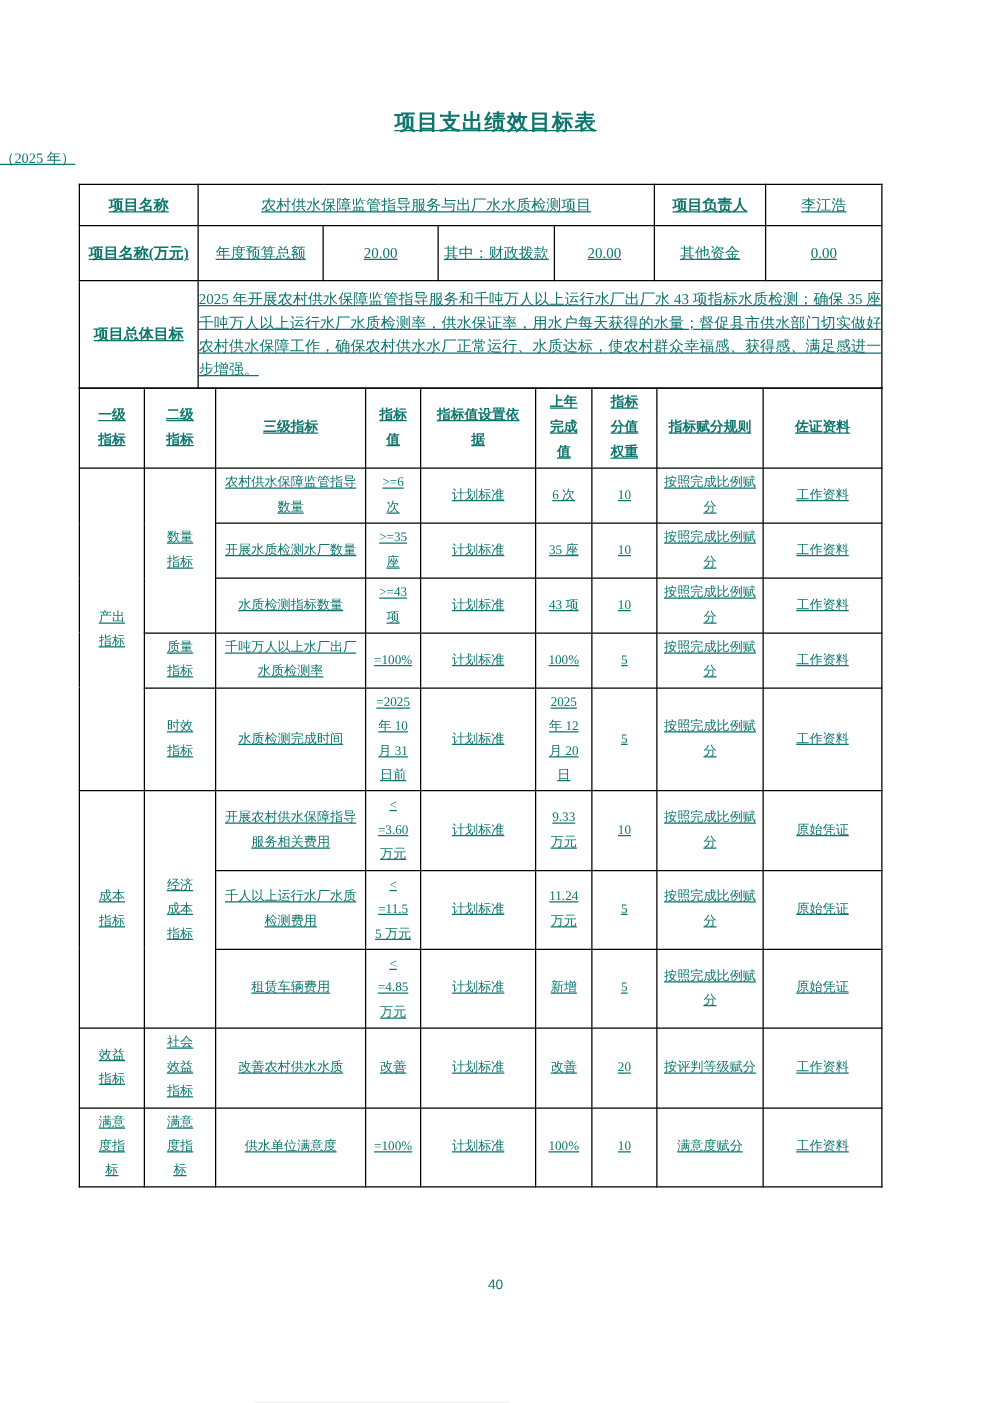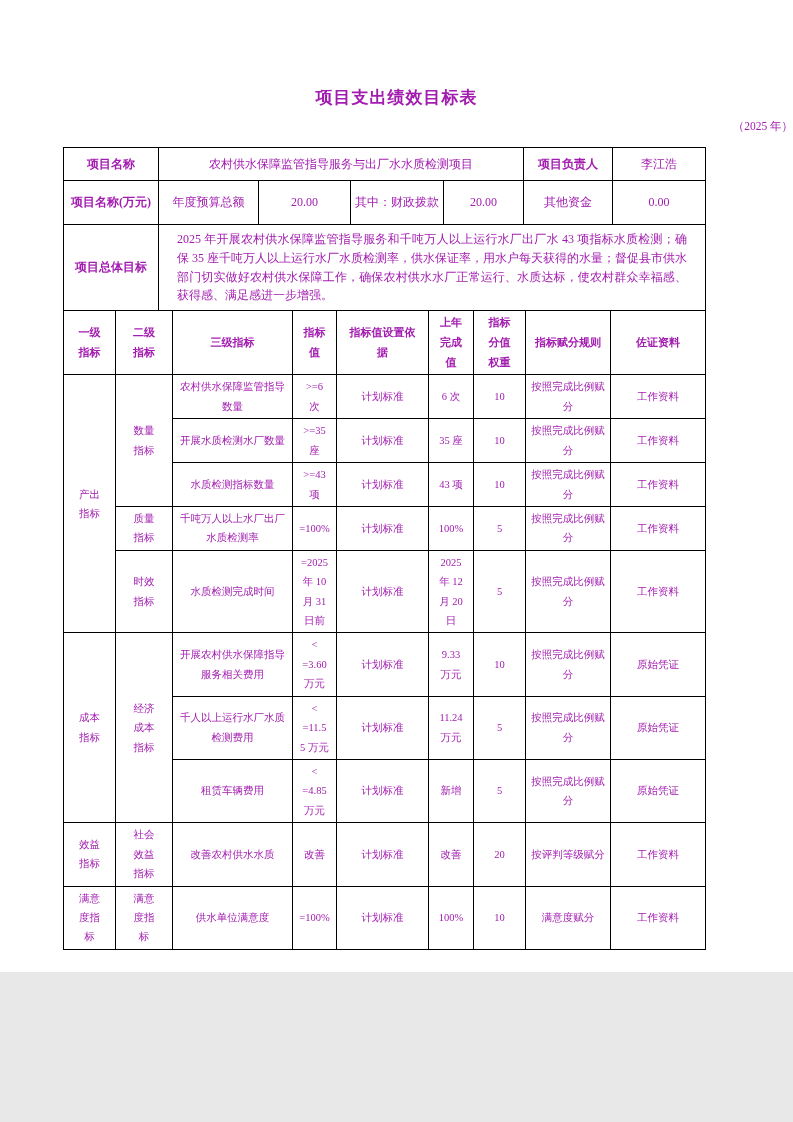--- a/index.html
+++ b/index.html
@@ -1,42 +1,42 @@
 <!DOCTYPE html>
 <html><head>
 <meta charset="utf-8">
 <style>
   html,body{margin:0;padding:0;background:#e8e8e8;}
   .page{
-    width:793px;height:972px;background:#ffffff;position:relative;
-    font-family:"Liberation Serif","DejaVu Serif",serif;color:#a21caf;
-    box-sizing:border-box;padding-top:86px;
+    width:793px;height:1122px;background:#ffffff;position:relative;
+    font-family:"Liberation Serif","DejaVu Serif",serif;color:#0f766e;
+    box-sizing:border-box;padding-top:86px;text-decoration:underline;
   }
   .doc-title{
     text-align:center;font-size:17px;font-weight:bold;letter-spacing:1px;margin:0;
   }
   .doc-subtitle{
-    text-align:right;font-size:11.5px;margin-top:10px;
+    text-align:left;font-size:11.5px;margin-top:10px;
   }
   table{border-collapse:collapse;table-layout:fixed;margin-left:63px;width:642px;}
   td,th{
     border:1px solid #000;text-align:center;vertical-align:middle;
     padding:2px 3px;white-space:pre-line;overflow:hidden;box-sizing:border-box;
   }
   
   .info-table{margin-top:13px;font-size:12px;}
   .info-table td{line-height:1.55;}
   .info-table .lbl{font-weight:bold;}
   .r-unit{height:30px;}
   .r-name{height:33px;}
   .r-funds{height:44px;}
   .r-goal{height:86px;}
   .goal-text{
     text-align:justify;text-justify:inter-ideograph;
-    padding:5px 18px;line-height:21px;vertical-align:middle;
+    padding:5px 0;line-height:21px;vertical-align:middle;
   }
   
   .ind-table{margin-top:-1px;font-size:10.5px;}
   .ind-table th{font-weight:bold;font-size:11px;line-height:1.8;}
   .ind-table thead tr{height:59px;}
   .ind-table td{line-height:1.85;}
   .ind-table tbody tr{height:42px;}
   .ind-table tbody tr:nth-child(5){height:81px;}
   .ind-table tbody tr:nth-child(6),
   .ind-table tbody tr:nth-child(7),

